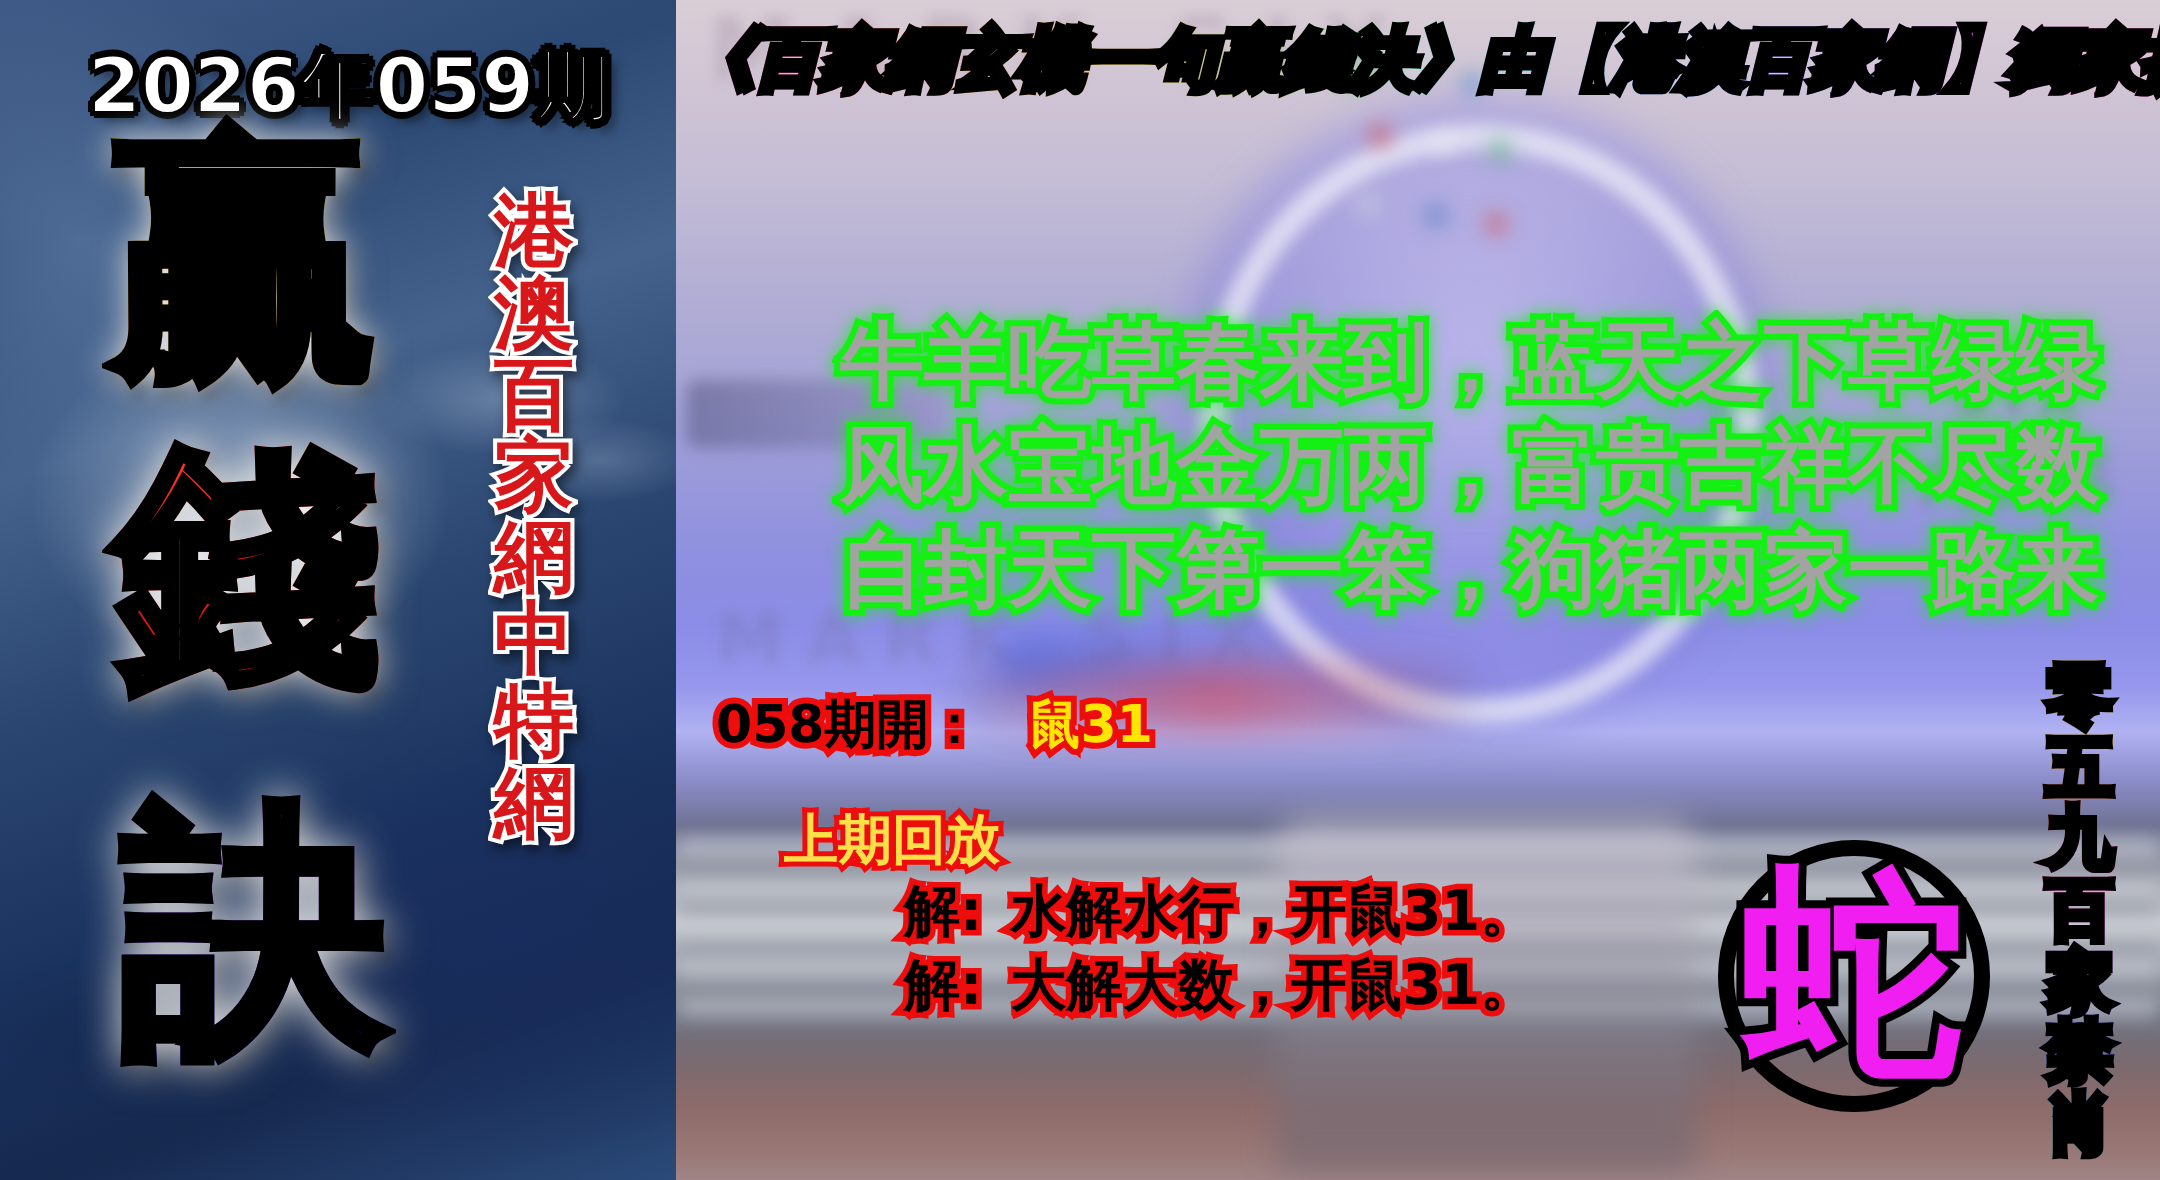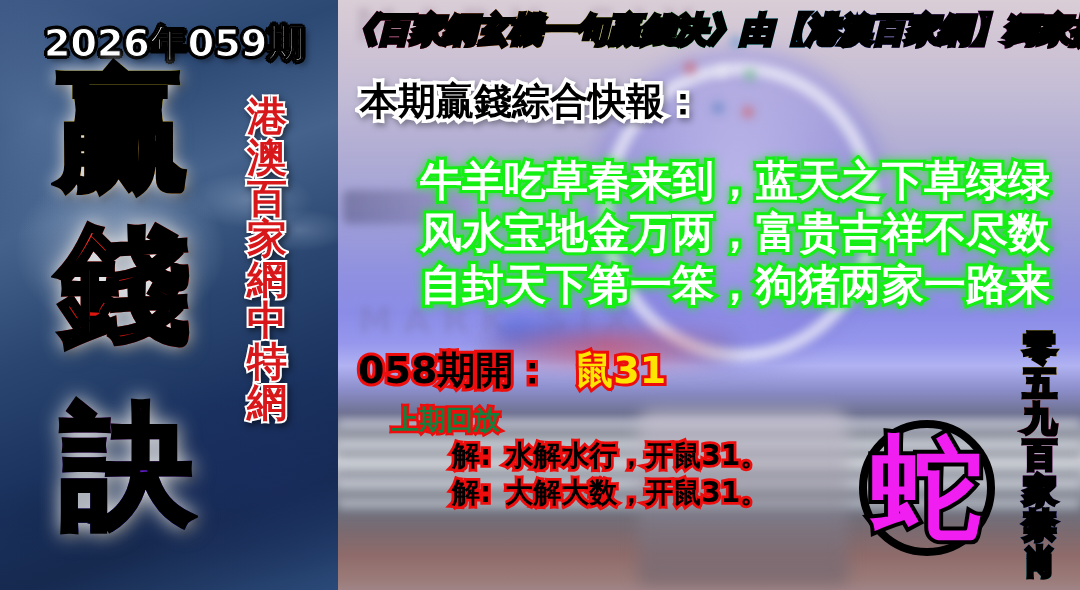--- a/index.html
+++ b/index.html
@@ -280,34 +280,34 @@
     filter: drop-shadow(2px 3px 3px rgba(0,0,0,.35));
   }
 
   
   .poem {
     position:absolute;
     left: 420px;
     font-size: 42px;
     font-weight: bold;
     white-space: nowrap;
-    color: #ffffff;
+    color: #a3a3a3;
     -webkit-text-stroke: 6px #14ef14;
     paint-order: stroke fill;
     filter: drop-shadow(0 0 4px rgba(20,240,20,.75));
   }
   #poem-0 { top: 153px; }
   #poem-1 { top: 205px; }
   #poem-2 { top: 257px; }
 
   
   #result-line {
     position:absolute;
     left: 358px; top: 345px;
-    font-size: 38px;
+    font-size: 26px;
     font-weight: bold;
     white-space: nowrap;
   }
   #result-line .lbl {
     color: #000;
     -webkit-text-stroke: 6px #ee0d0d;
     paint-order: stroke fill;
   }
   #result-line .val {
     color: #ffe600;
@@ -316,21 +316,21 @@
     margin-left: 24px;
   }
 
   
   #replay-title {
     position:absolute;
     left: 392px; top: 402px;
     font-size: 27px;
     font-weight: bold;
     white-space: nowrap;
-    color: #15803d;
+    color: #fde047;
     -webkit-text-stroke: 5px #ee0d0d;
     paint-order: stroke fill;
   }
   .replay-row {
     position:absolute;
     left: 424px;
     font-size: 28px;
     font-weight: bold;
     white-space: nowrap;
     color: #000;
@@ -420,21 +420,20 @@
     <span>百</span>
     <span>家</span>
     <span>網</span>
     <span>中</span>
     <span>特</span>
     <span>網</span>
   </div>
 
   <div id="banner">《百家網玄機一句贏錢決》由【港澳百家網】獨家提供</div>
 
-  <div id="headline">本期贏錢綜合快報：</div>
 
   <div class="poem" id="poem-0">牛羊吃草春来到，蓝天之下草绿绿</div>
   <div class="poem" id="poem-2">自封天下第一笨，狗猪两家一路来</div>
   <div class="poem" id="poem-1">风水宝地金万两，富贵吉祥不尽数</div>
 
   <div id="result-line">
     <span class="lbl">058期開：</span><span class="val">鼠31</span>
   </div>
 
   <div id="replay-title">上期回放</div>

